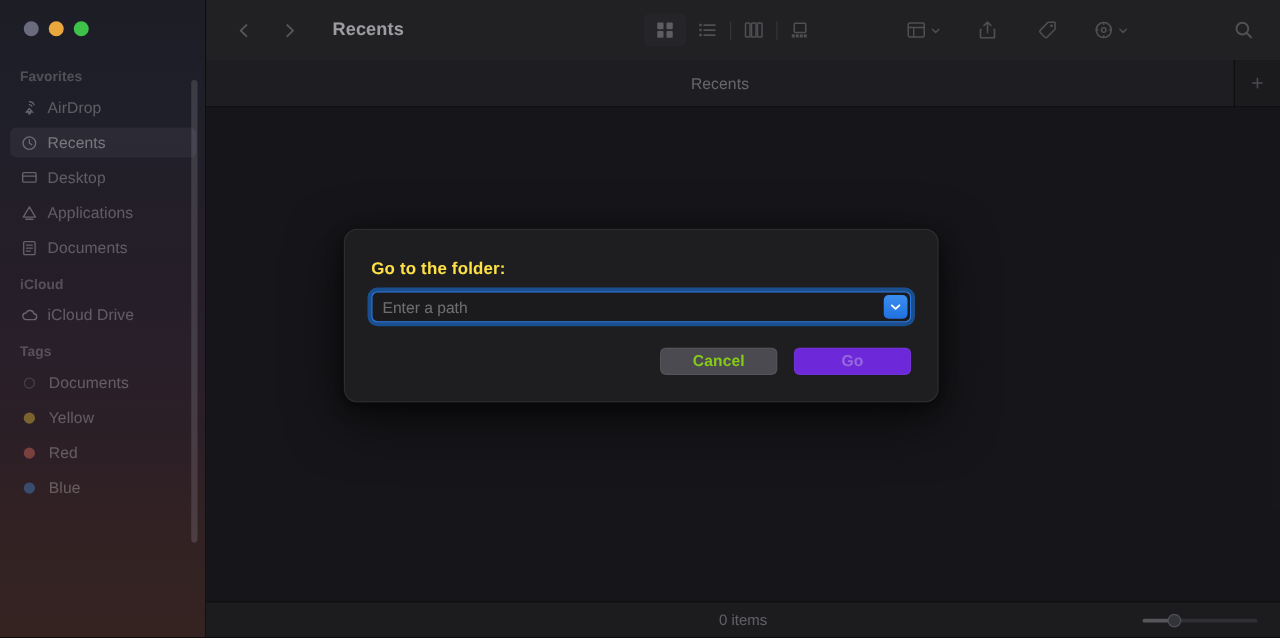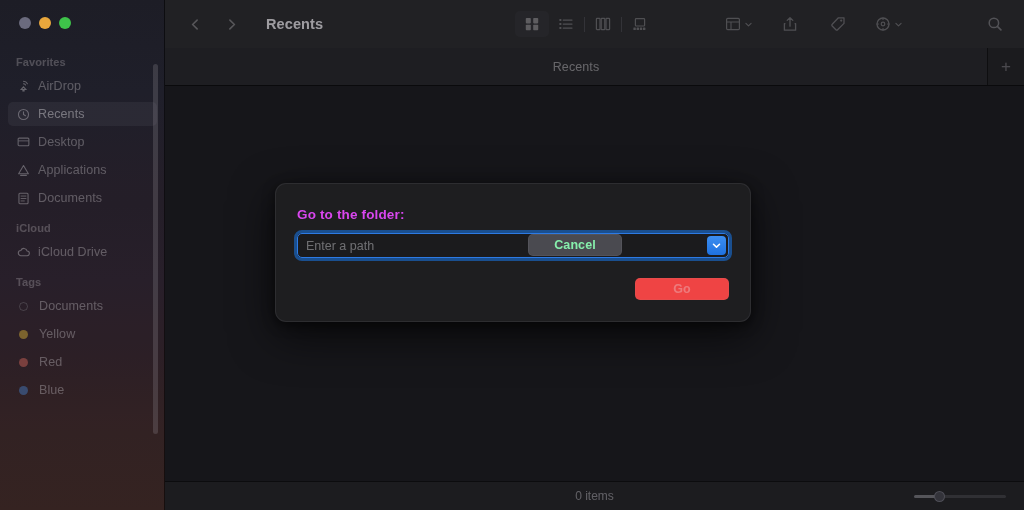--- a/index.html
+++ b/index.html
@@ -323,21 +323,21 @@
     background: #1e1e20;
     border-radius: 11px;
     border: 1px solid rgba(150,150,160,0.13);
     box-shadow: 0 14px 44px rgba(0,0,0,0.62), 0 3px 12px rgba(0,0,0,0.5);
     box-sizing: border-box;
     padding: 23px 21px 0 21px;
   }
   #goto-title {
     font-size: 13.5px;
     font-weight: bold;
-    color: #d946ef;
+    color: #fde047;
     letter-spacing: 0.15px;
     margin-bottom: 11px;
   }
   #path-field-wrap {
     position: relative;
     height: 25px;
     border-radius: 5px;
     padding-left: 39px;
   }
   #path-focus-ring {
@@ -382,29 +382,28 @@
   .sheet-btn {
     width: 94px; height: 22px;
     border-radius: 5px;
     background: #4a4a50;
     border: 1px solid rgba(150,150,160,0.13);
     display: flex;
     align-items: center;
     justify-content: center;
     font-size: 12.5px;
     font-weight: bold;
-    color: #86efac;
+    color: #84cc16;
     box-sizing: border-box;
     letter-spacing: 0.1px;
   }
   .sheet-btn.disabled {
-    background: #ef4444;
+    background: #6d28d9;
     color: rgba(235,233,240,0.33);
     border-color: rgba(150,150,160,0.09);
-    margin-top: 44px;
   }
 </style>
 </head>
 <body>
 
 <div id="finder-window">
 
   <div id="sidebar">
 
     <div id="traffic-lights">

